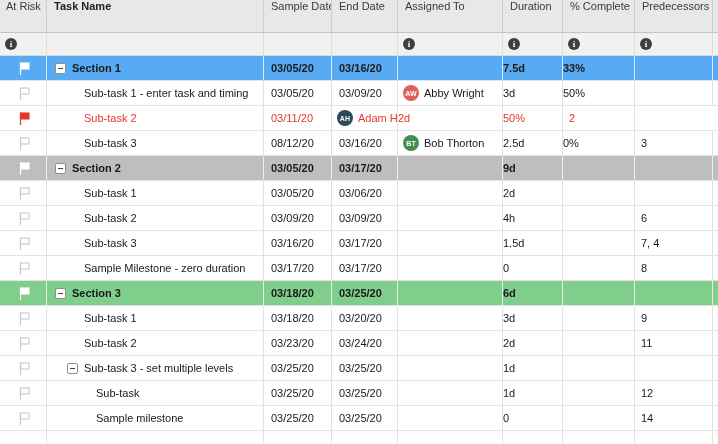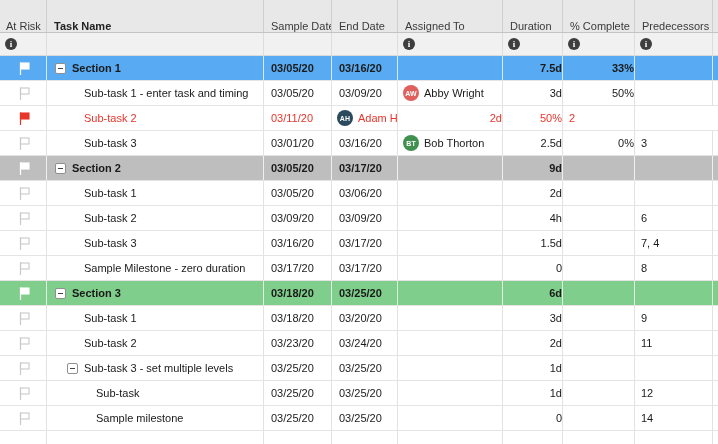--- a/index.html
+++ b/index.html
@@ -4,40 +4,40 @@
 <style>
   html,body{margin:0;padding:0;background:#fff;}
   .sheet{
     width:718px;height:444px;overflow:hidden;background:#fff;
     font-family:"Liberation Sans",sans-serif;font-size:11px;color:#1a1a1a;
     position:relative;
   }
   .grid-row{display:grid;grid-template-columns:47px 217px 68px 66px 105px 60px 72px 78px 5px;}
   
   .h-row{height:33px;background:#E8E8E8;border-bottom:1px solid #C4C4C4;box-sizing:border-box;}
-  .h-cell{display:flex;align-items:flex-end;padding-left:7px;border-right:1px solid #CFCFCF;color:#3a3a3a;overflow:hidden;white-space:nowrap;}
+  .h-cell{display:flex;align-items:flex-start;padding-left:7px;border-right:1px solid #CFCFCF;color:#3a3a3a;overflow:hidden;white-space:nowrap;}
   .h-cell.first{padding-left:6px;}
   .h-cell.bold{font-weight:bold;color:#222;}
   .h-cell.sliver{padding:0;border-right:none;}
   
   .f-row{height:23px;background:#F1F1F1;border-bottom:1px solid #DADADA;box-sizing:border-box;}
   .f-cell{display:flex;align-items:center;padding-left:5px;border-right:1px solid #DDDDDD;}
   .f-cell.sliver{padding:0;border-right:none;}
   .info-icon{width:12px;height:12px;border-radius:50%;background:#3E3E3E;color:#fff;
     font-size:9px;font-weight:bold;display:flex;align-items:center;justify-content:center;
     font-family:"Liberation Serif",serif;line-height:1;}
   
   .row{height:25px;border-bottom:1px solid #E4E4E4;box-sizing:border-box;background:#fff;}
   .row.partial{height:13px;border-bottom:none;}
   .cell{display:flex;align-items:center;border-right:1px solid #E2E2E2;overflow:hidden;white-space:nowrap;box-sizing:border-box;}
   .cell.sliver{border-right:none;}
   .section .cell{border-right-color:rgba(255,255,255,0.75);font-weight:bold;}
   .c-flag{justify-content:center;}
   .c-start,.c-end{padding-left:7px;}
-  .c-dur,.c-pct{justify-content:flex-end;}
+  .c-dur,.c-pct{}
   .c-pred{padding-left:6px;}
   .c-assign{padding-left:5px;}
   .row.atrisk .c-task,.row.atrisk .c-start,.row.atrisk .c-end,
   .row.atrisk .c-dur,.row.atrisk .c-pct,.row.atrisk .c-pred,
   .row.atrisk .assignee-name{color:#E8352B;}
   .minus-box{width:11px;height:11px;min-width:11px;background:#fff;border:1px solid #8f8f8f;border-radius:2px;
     display:flex;align-items:center;justify-content:center;margin-right:6px;box-sizing:border-box;}
   .minus-box i{display:block;width:5px;height:1px;background:#444;}
   .avatar{width:16px;height:16px;min-width:16px;border-radius:50%;color:#fff;font-size:7px;font-weight:bold;
     display:flex;align-items:center;justify-content:center;margin-right:5px;letter-spacing:.2px;}
@@ -198,21 +198,21 @@
             <svg width="13" height="15" viewBox="0 0 13 15">
               <line x1="3.5" y1="1.5" x2="3.5" y2="14" stroke="#C9C9C9" stroke-width="1.2"></line>
               <rect x="3.5" y="2" width="8.5" height="6" fill="none" stroke="#C9C9C9" stroke-width="1.1"></rect>
             </svg>
           </span>
         </div>
         <div class="cell c-task" style="padding-left: 37px;">
           <span>Sub-task 3</span>
         </div>
         <div class="cell c-start">
-          <span>03/01/20</span>
+          <span>08/12/20</span>
         </div>
         <div class="cell c-end">
           <span>03/16/20</span>
         </div>
         <div class="cell c-assign">
           <span class="avatar" style="background: rgb(65, 144, 79);">BT</span>
           <span class="assignee-name">Bob Thorton</span>
         </div>
         <div class="cell c-dur">
           <span>2.5d</span>

